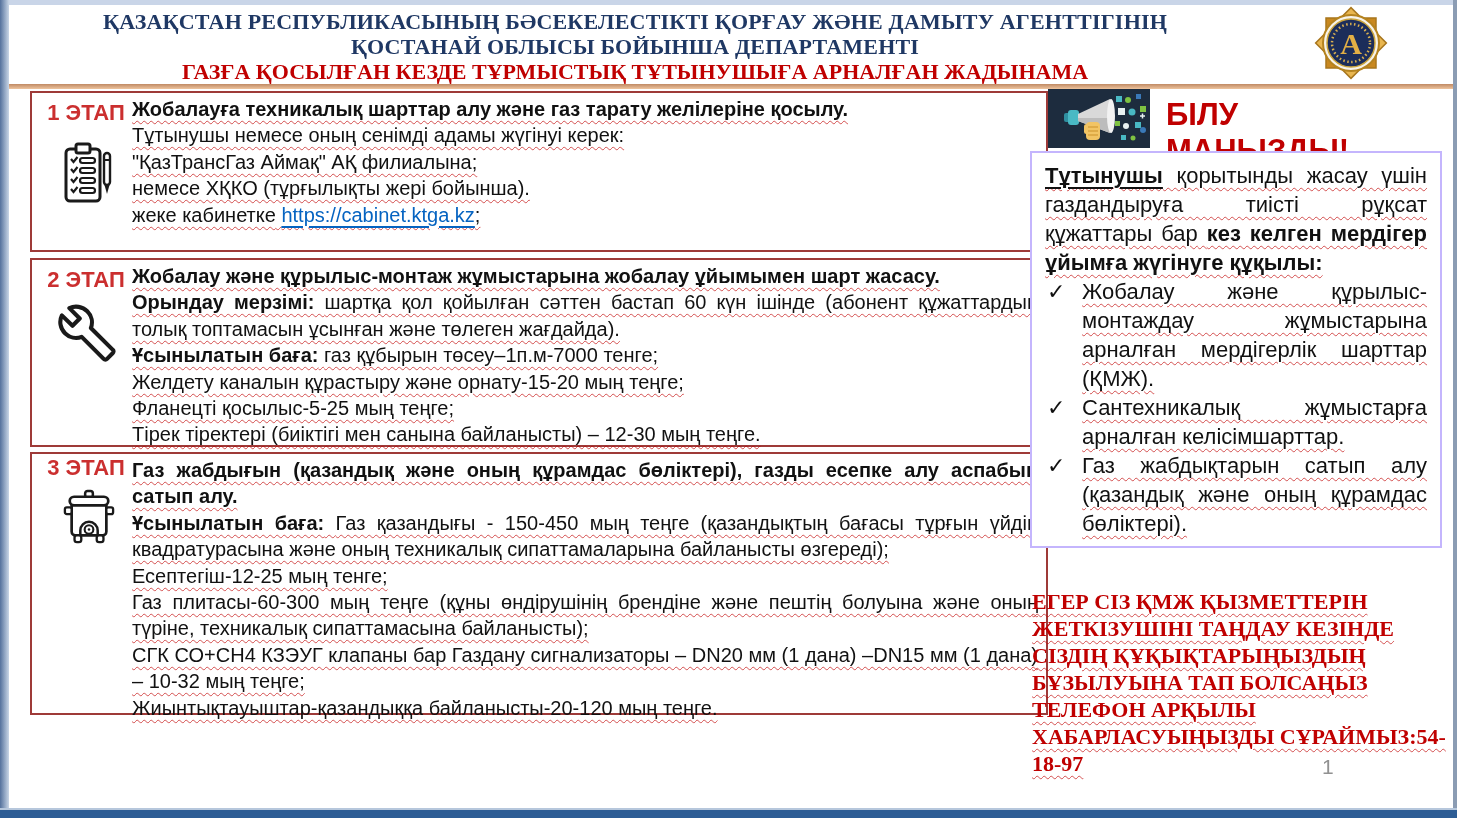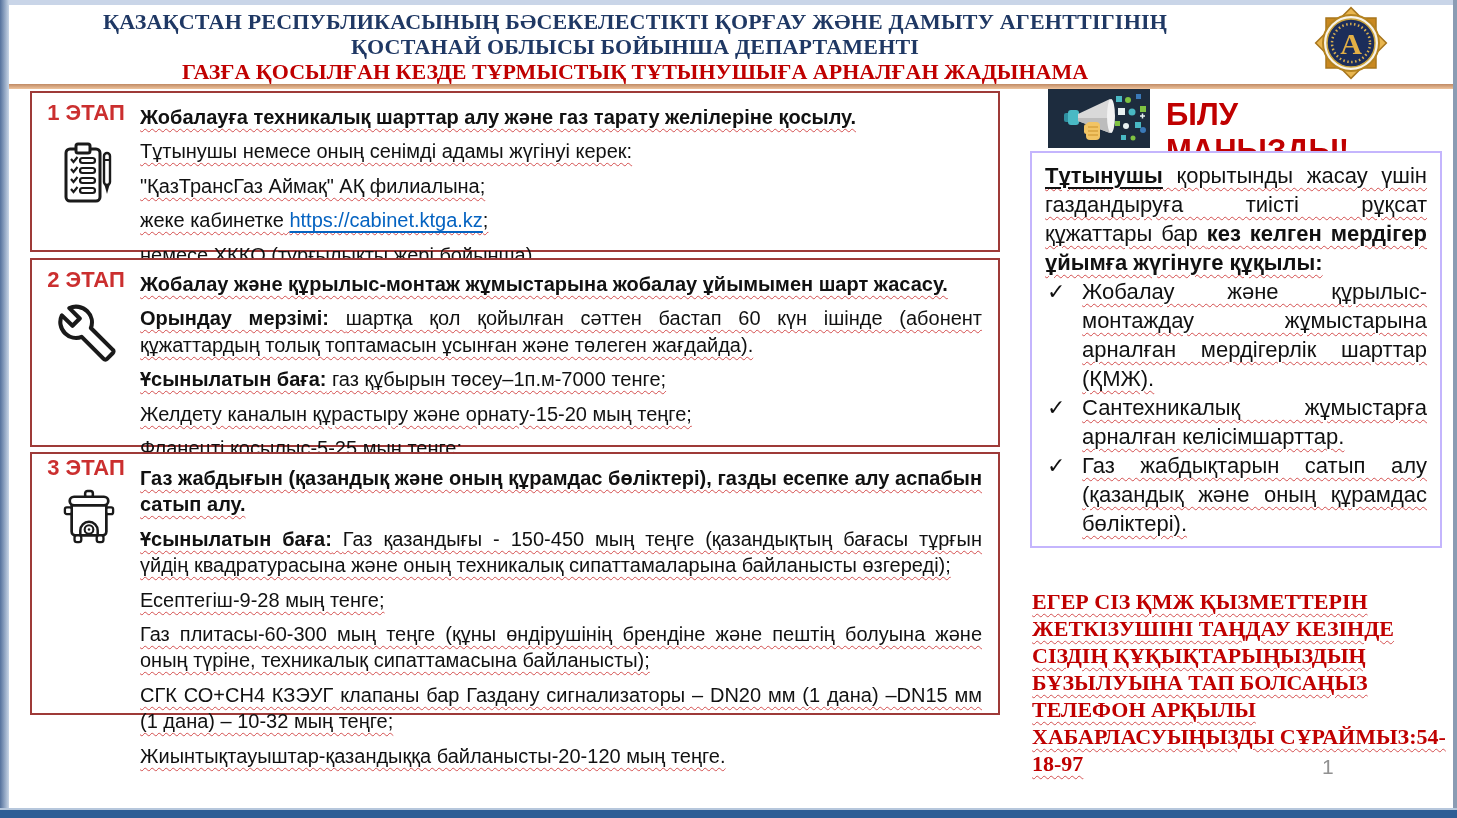--- a/index.html
+++ b/index.html
@@ -14,32 +14,32 @@
                border-top:2px solid #b6c7dc;z-index:9;}
   .tan-line{position:absolute;top:84px;left:9px;right:4px;height:5px;
             background:linear-gradient(#c08a64,#eec49e);z-index:5;}
   
   .header-titles{position:absolute;left:5px;top:9px;width:1260px;text-align:center;
                  font-family:"Liberation Serif","DejaVu Serif",serif;font-weight:bold;color:#1f3864;}
   .ht1,.ht2{font-size:22px;line-height:25px;letter-spacing:.2px;}
   .ht3{font-size:22px;line-height:25px;color:#c00000;}
   .logo{position:absolute;left:1312px;top:4px;}
   
-  .stage{position:absolute;left:30px;width:966px;border:2px solid #9e3a38;background:#fff;}
+  .stage{position:absolute;left:30px;width:966px;border:2px solid #9e3a38;background:#fff;padding-left:48px;}
   #stage1{top:91px;height:157px;}
   #stage2{top:258px;height:185px;}
   #stage3{top:452px;height:259px;}
   .stage-label{position:absolute;left:8px;top:7px;width:92px;text-align:center;
                font-size:22px;font-weight:bold;color:#cb2f2f;}
   #stage3 .stage-label{top:1px;}
   .stage-icon{position:absolute;left:30px;top:48px;}
   #stage2 .stage-icon{top:44px;left:26px;}
   #stage3 .stage-icon{top:34px;}
   .stage-body{position:absolute;left:100px;right:8px;top:3px;font-size:20px;line-height:26.4px;}
-  .stage-body p{margin:8px;}
+  .stage-body p{margin:0;}
   .j{text-align:justify;}
   .b{font-weight:bold;}
   .u{text-decoration:underline;}
   .sq{text-decoration-line:underline;text-decoration-style:wavy;
       text-decoration-color:rgba(192,0,0,.65);text-decoration-thickness:1px;text-underline-offset:4px;}
   a.link{color:#0563c1;text-decoration:underline;cursor:pointer;}
   
   .mega{position:absolute;left:1048px;top:88px;width:102px;height:60px;}
   .know{position:absolute;left:1166px;top:97px;width:260px;font-size:31px;font-weight:bold;color:#c00000;}
   .notice{position:absolute;left:1030px;top:151px;width:412px;box-sizing:border-box;
@@ -101,22 +101,22 @@
         </g>
         <rect x="42" y="12" width="6" height="32" rx="3" fill="#fff" stroke="#1a1a1a" stroke-width="2.4"></rect>
         <path d="M42.5 44l2.5 9 2.5-9z" fill="#1a1a1a"></path>
         <line x1="42" y1="19" x2="48" y2="19" stroke="#1a1a1a" stroke-width="2"></line>
       </svg>
     </div>
     <div class="stage-body">
       <p class="b sq">Жобалауға техникалық шарттар алу және газ тарату желілеріне қосылу.</p>
       <p class="sq">Тұтынушы немесе оның сенімді адамы жүгінуі керек:</p>
       <p class="sq">"ҚазТрансГаз Аймақ" АҚ филиалына;</p>
+      <p class="sq">немесе ХҚКО (тұрғылықты жері бойынша).</p>
       <p class="sq"><span>жеке кабинетке</span> <a class="link">https://cabinet.ktga.kz</a><span>;</span></p>
-      <p class="sq">немесе ХҚКО (тұрғылықты жері бойынша).</p>
     </div>
   </section>
 
   <section class="stage" id="stage2">
     <div class="stage-label">2 ЭТАП</div>
     <div class="stage-icon">
       <svg width="58" height="58" viewBox="0 0 24 24">
         <path d="M22.7 19l-9.1-9.1c.9-2.3.4-5-1.5-6.9-2-2-5-2.4-7.4-1.3L9 6 6 9 1.6 4.7C.4 7.1.9 10.1 2.9 12.1c1.9 1.9 4.6 2.4 6.9 1.5l9.1 9.1c.4.4 1 .4 1.4 0l2.3-2.3c.5-.4.5-1.1.1-1.4z" fill="#fff" stroke="#1a1a1a" stroke-width="1.7" stroke-linejoin="round"></path>
       </svg>
     </div>
@@ -142,21 +142,21 @@
         <path d="M19 48v-5a9 9 0 0 1 18 0v5" fill="none" stroke="#1a1a1a" stroke-width="2.6"></path>
         <circle cx="28" cy="42" r="4.5" fill="none" stroke="#1a1a1a" stroke-width="2.2"></circle>
         <circle cx="28" cy="42" r="1.3" fill="#1a1a1a"></circle>
         <rect x="13" y="48" width="7" height="7" rx="2.5" fill="#fff" stroke="#1a1a1a" stroke-width="2.4"></rect>
         <rect x="36" y="48" width="7" height="7" rx="2.5" fill="#fff" stroke="#1a1a1a" stroke-width="2.4"></rect>
       </svg>
     </div>
     <div class="stage-body">
       <p class="b sq j">Газ жабдығын (қазандық және оның құрамдас бөліктері), газды есепке алу аспабын сатып алу.</p>
       <p class="sq j"><span class="b">Ұсынылатын баға:</span> <span>Газ қазандығы - 150-450 мың теңге (қазандықтың бағасы тұрғын үйдің квадратурасына және оның техникалық сипаттамаларына байланысты өзгереді);</span></p>
-      <p class="sq">Есептегіш-9-28 мың тенге;</p>
+      <p class="sq">Есептегіш-12-25 мың тенге;</p>
       <p class="sq j">Газ плитасы-60-300 мың теңге (құны өндірушінің брендіне және пештің болуына және оның түріне, техникалық сипаттамасына байланысты);</p>
       <p class="sq j">СГК СО+СН4 КЗЭУГ клапаны бар Газдану сигнализаторы – DN20 мм (1 дана) –DN15 мм (1 дана) – 10-32  мың теңге;</p>
       <p class="sq">Жиынтықтауыштар-қазандыққа байланысты-20-120 мың теңге.</p>
     </div>
   </section>
 
   <div class="mega">
     <svg width="102" height="60" viewBox="0 0 102 60">
       <rect width="102" height="60" fill="#1d2c3e"></rect>
       <rect x="16" y="25" width="6" height="9" rx="2" fill="#2f8fa0"></rect>

